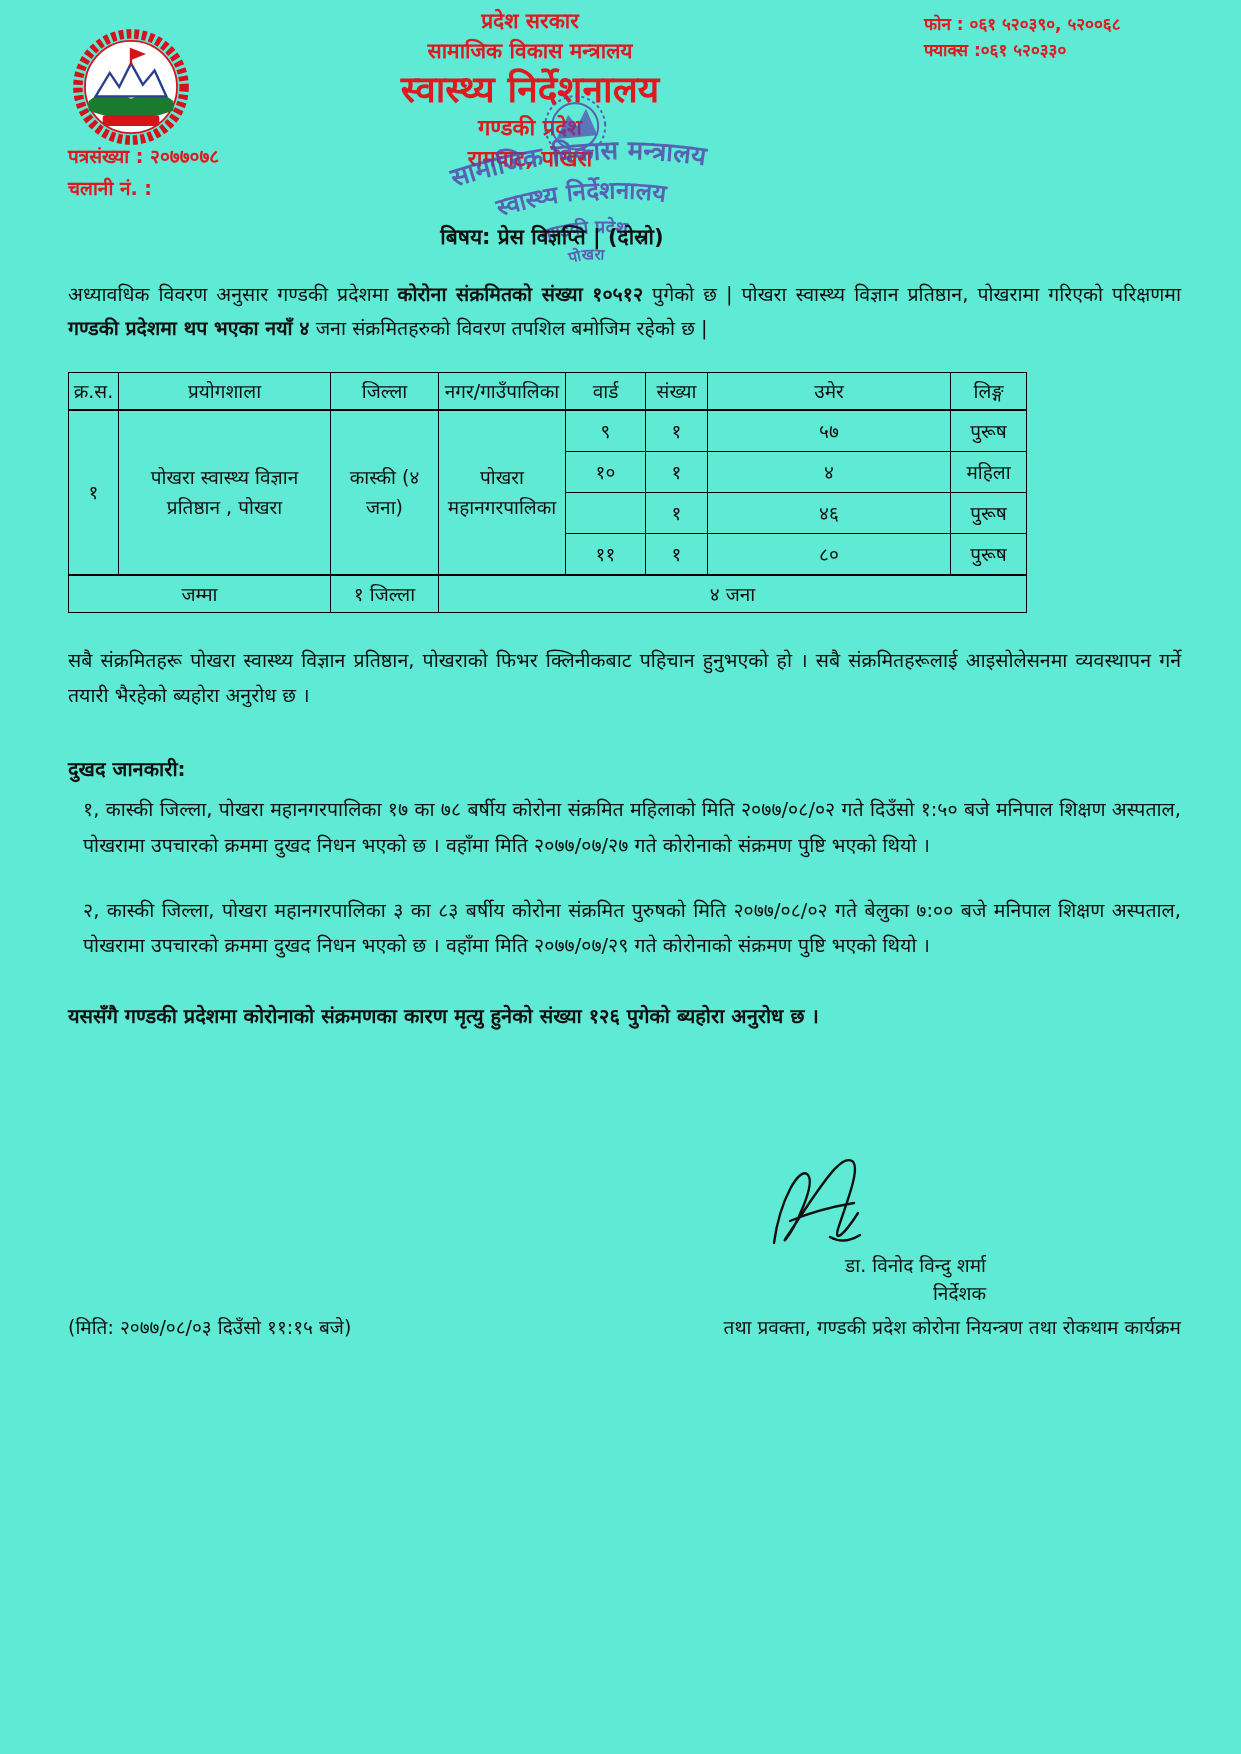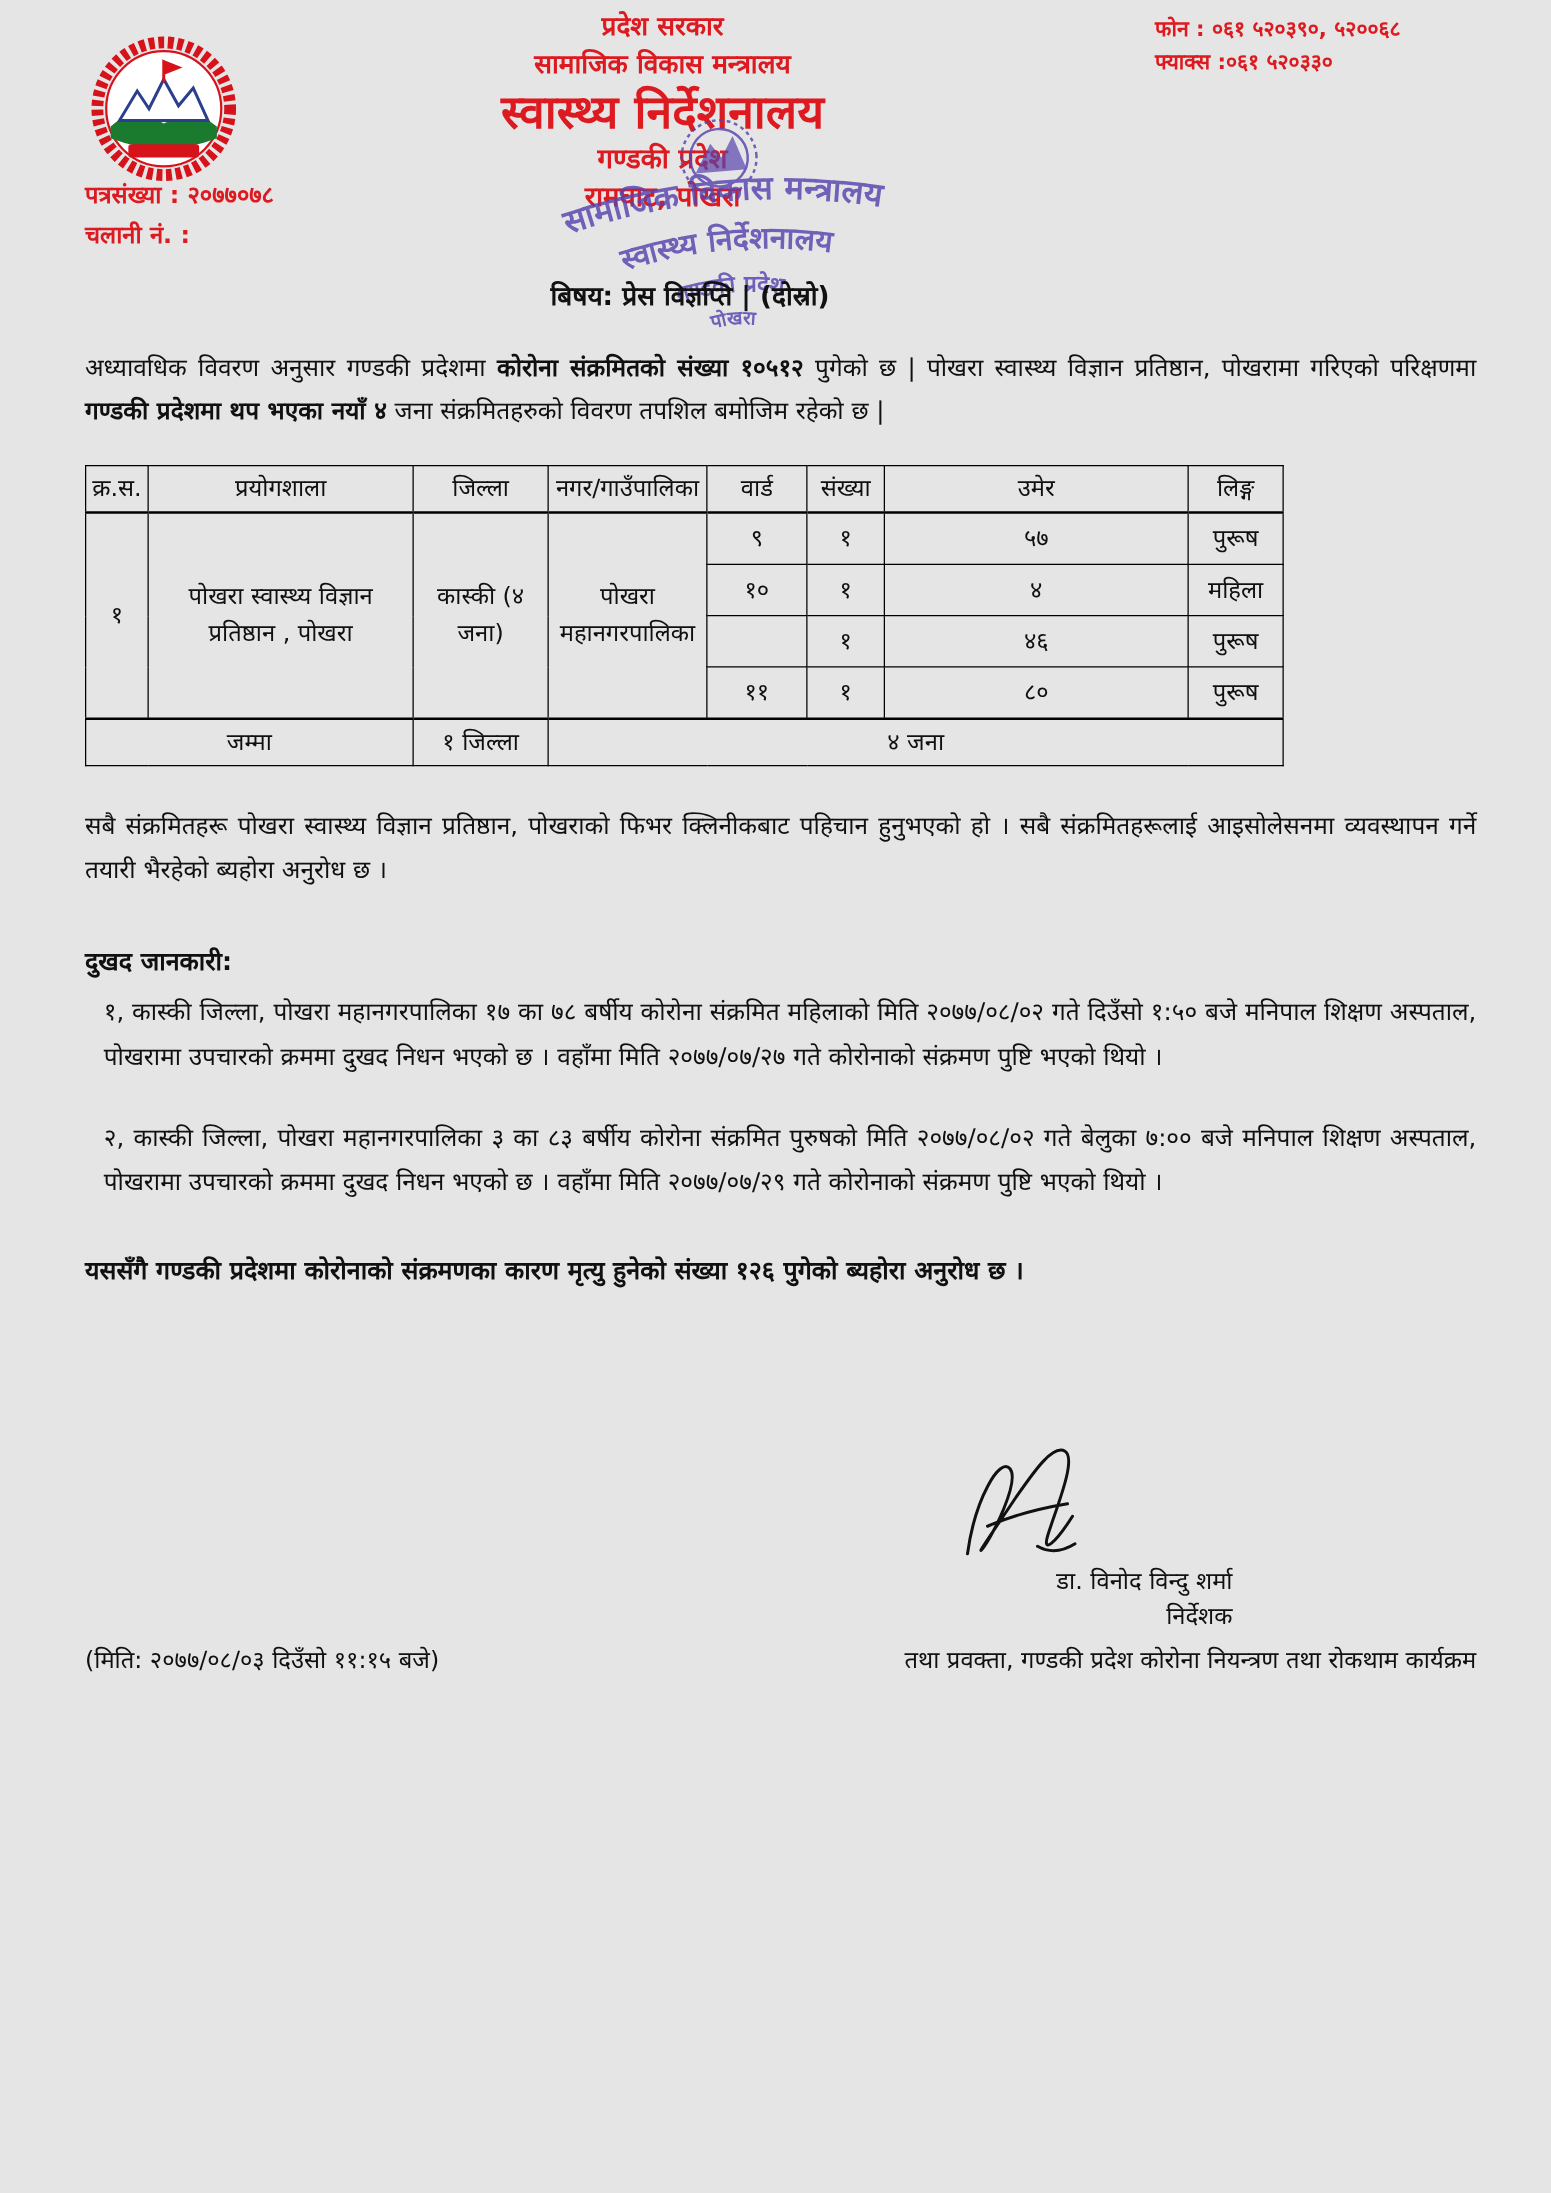--- a/index.html
+++ b/index.html
@@ -1,19 +1,19 @@
 <!DOCTYPE html>
 <html><head>
 <meta charset="utf-8">
 <style>
   html,body{margin:0;padding:0;background:#ffffff;}
   .page{
     position:relative;
     width:1241px;height:1754px;
-    background:#e5e5e5;
+    background:#5eead4;
     font-family:"DejaVu Sans", sans-serif;
     color:#101010;
     overflow:hidden;
   }
   
   .letterhead{position:relative;height:262px;}
   .emblem{position:absolute;left:72px;top:28px;width:118px;height:118px;}
   .head-center{position:absolute;left:250px;top:6px;width:560px;text-align:center;color:#dd1a20;}
   .head-line1{font-size:21px;font-weight:bold;line-height:1.45;}
   .head-line2{font-size:21px;font-weight:bold;line-height:1.45;}

